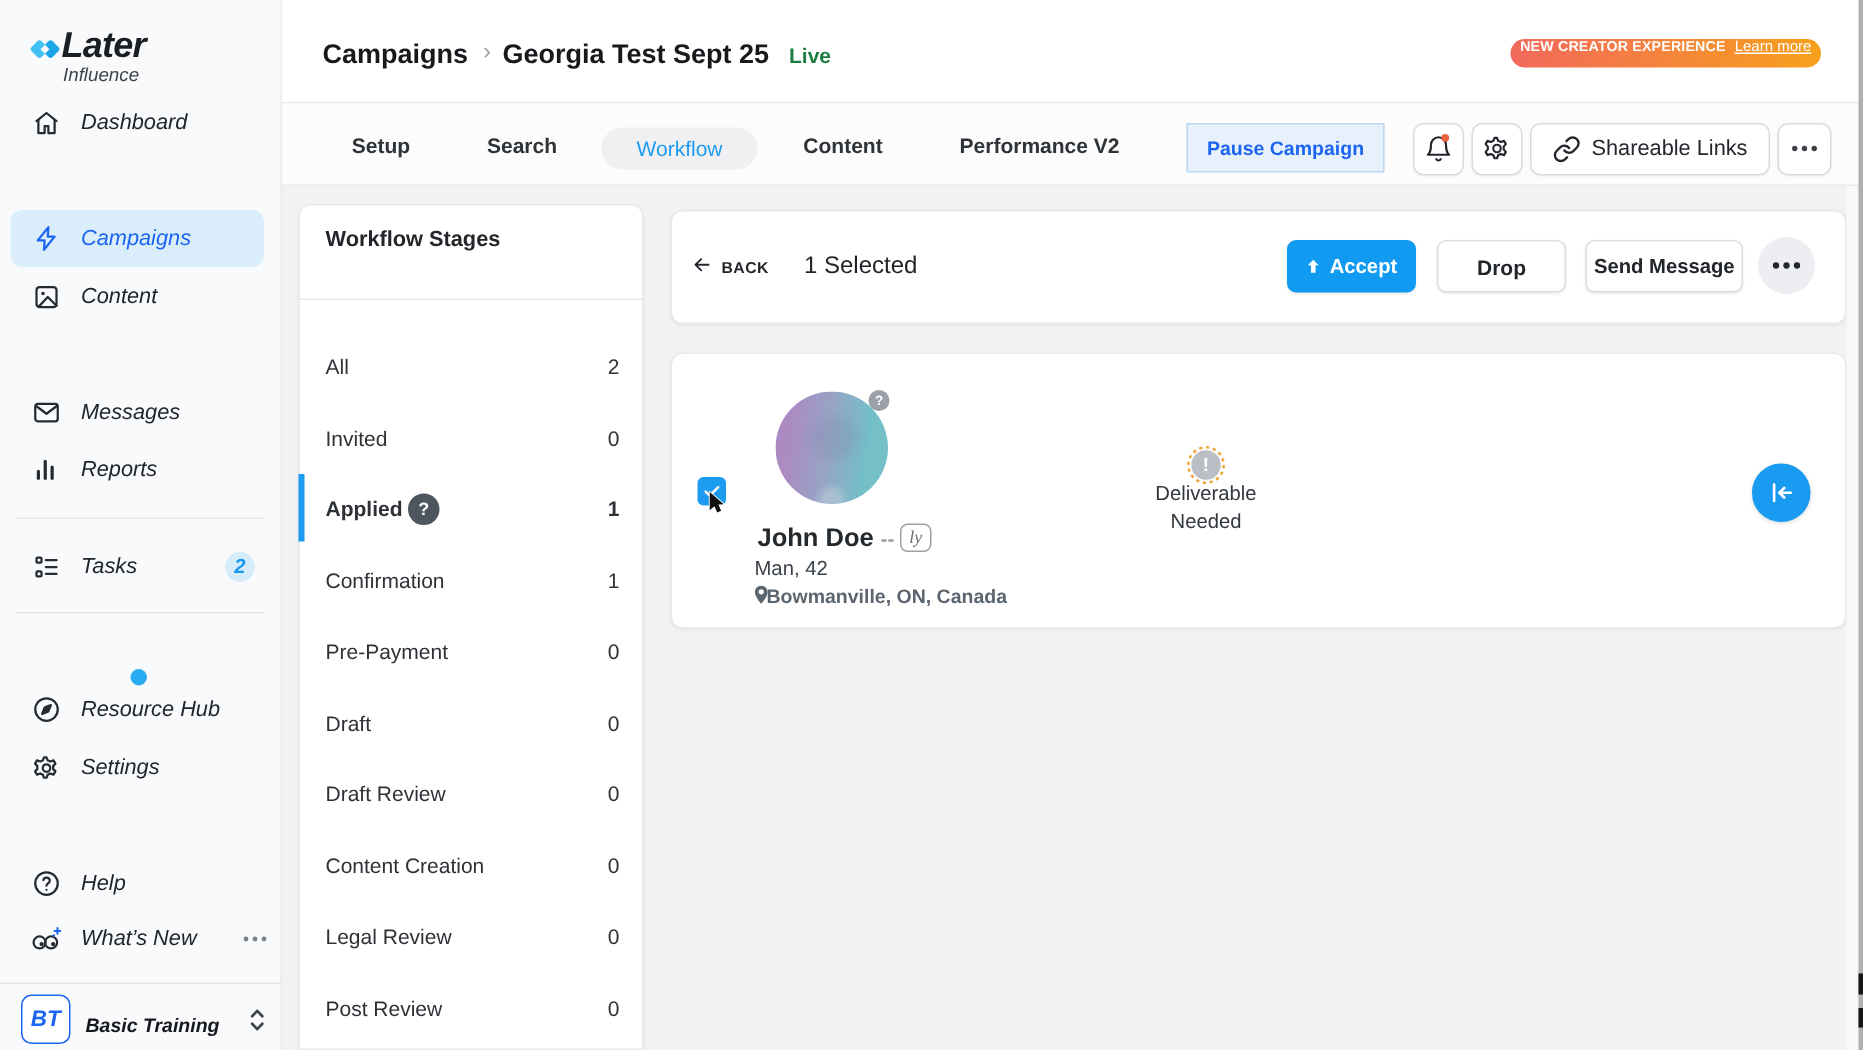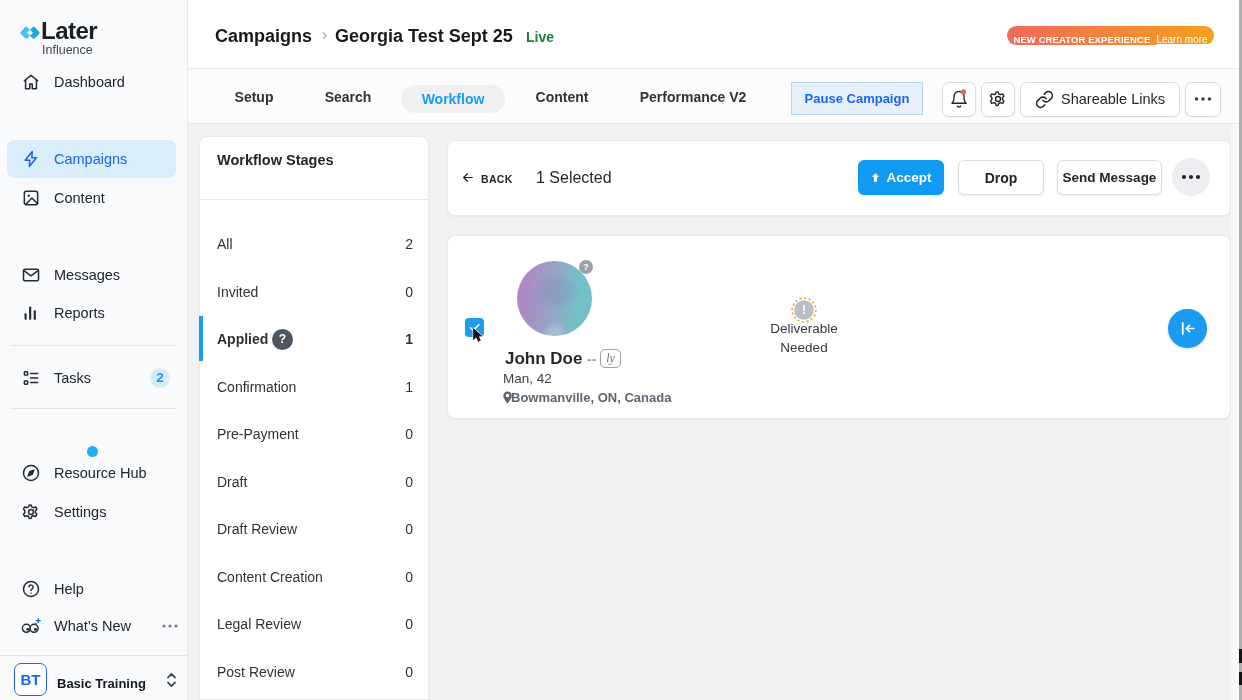--- a/index.html
+++ b/index.html
@@ -1,23 +1,23 @@
 <!DOCTYPE html>
 <html><head>
 <meta charset="utf-8">
 <style>
   * { margin:0; padding:0; box-sizing:border-box; }
   html,body { width:1242px; height:700px; overflow:hidden; }
   body { font-family:"Liberation Sans", sans-serif; position:relative; background:#f1f2f4; }
   .abs { position:absolute; }
-  .row { display:flex; align-items:flex-end; }
+  .row { display:flex; align-items:flex-start; }
 
   
   #sidebar { position:absolute; left:0; top:0; width:188px; height:700px;
-    background:#f9fafb; border-right:1px solid #e8e9eb; z-index:5; }
+    background:#f9fafb; border-right:1px solid #e8e9eb; z-index:5;font-style:italic; }
   .nav-item { position:absolute; left:0; width:188px; height:38px; display:flex; align-items:center; }
   .nav-item .ic { position:absolute; left:21px; width:20px; height:20px; display:flex; align-items:center; justify-content:center; }
   .nav-item .lb { position:absolute; left:54px; font-size:14.5px; color:#21262c; }
   .sep { position:absolute; left:10px; width:166px; height:1px; background:#e4e5e8; }
 
   
   #header { position:absolute; left:188px; top:0; width:1054px; height:69px;
     background:#ffffff; border-bottom:1px solid #e8e9eb; z-index:2; }
   #tabbar { position:absolute; left:188px; top:69px; width:1054px; height:55px;
     background:#fcfcfd; border-bottom:1px solid #e8e9eb; z-index:2; }
@@ -184,21 +184,21 @@
 <div class="abs" style="left:335px;top:26px;font-size:18px;font-weight:700;color:#17191d;z-index:3">Georgia Test Sept 25</div>
 <div class="abs" style="left:526px;top:29px;font-size:14px;font-weight:700;color:#1d7f3f;z-index:3">Live</div>
 <div class="abs row" style="left:1007px;top:26px;width:207px;height:19px;border-radius:10px;background:linear-gradient(90deg,#f2695c,#f7a01b);z-index:3;justify-content:center">
   <span style="font-size:9.5px;font-weight:700;color:#fff;letter-spacing:0.1px;white-space:nowrap">NEW CREATOR EXPERIENCE</span>
   <span style="font-size:10px;color:#fff;margin-left:6px;text-decoration:underline;white-space:nowrap">Learn more</span>
 </div>
 
 <div id="tabbar"></div>
 <div class="tab" style="left:234px;width:40px;z-index:3">Setup</div>
 <div class="tab" style="left:324px;width:48px;z-index:3">Search</div>
-<div class="abs" style="left:401px;top:85px;width:104px;height:28px;border-radius:14px;background:#f0f0f2;z-index:3;display:flex;align-items:center;justify-content:center;font-weight:700;font-size:14px;color:#1d9bf0">Workflow</div>
+<div class="abs" style="left:401px;top:85px;width:104px;height:28px;border-radius:14px;background:#f0f0f2;z-index:3;display:flex;align-items:center;justify-content:center;font-weight:400;font-size:14px;color:#1d9bf0">Workflow</div>
 <div class="tab" style="left:536px;width:52px;z-index:3">Content</div>
 <div class="tab" style="left:640px;width:106px;z-index:3">Performance V2</div>
 
 <div class="abs" style="left:791px;top:82px;width:132px;height:33px;border-radius:0;background:#e7f1fb;border:1px solid #b9d7f0;z-index:3;display:flex;align-items:center;justify-content:center;font-weight:700;font-size:13px;color:#1c64f2">Pause Campaign</div>
 <div class="hbtn" style="left:942px;width:34px;z-index:3">
     <svg width="20" height="20" viewBox="0 0 24 24" fill="none" stroke="#23272d" stroke-width="1.7" stroke-linecap="round" stroke-linejoin="round">
       <path d="M18 9a6 6 0 0 0-12 0c0 6.3-2.5 8-2.5 8h17S18 15.3 18 9"></path>
       <path d="M13.8 20.5a2 2 0 0 1-3.6 0"></path>
       <circle cx="17.4" cy="3.4" r="3.1" fill="#f0623d" stroke="none"></circle>
     </svg>

